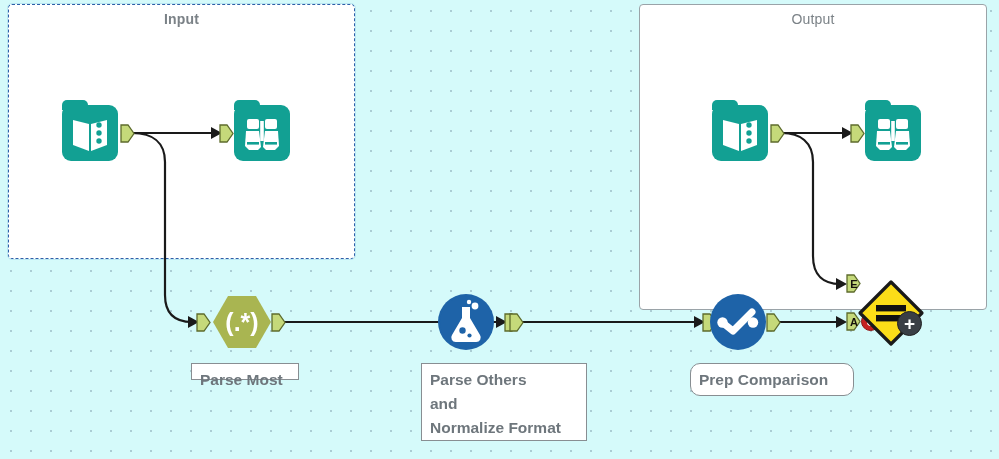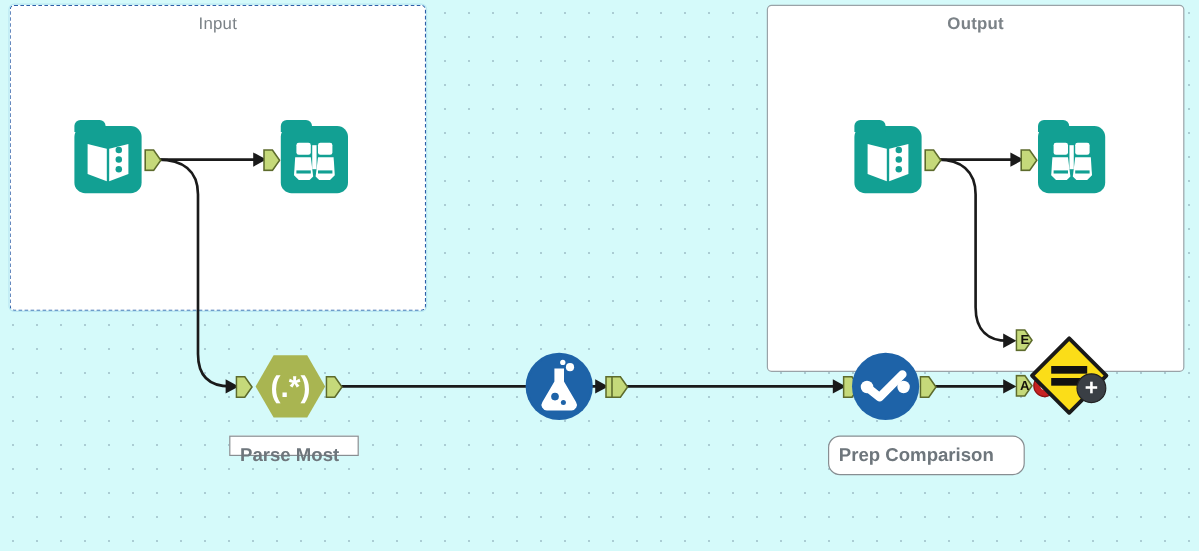--- a/index.html
+++ b/index.html
@@ -15,21 +15,21 @@
       radial-gradient(circle at 1px 1px, rgba(120,150,165,.45) 0.9px, transparent 1.1px);
     background-size:20px 20px;
     background-position:10px 10px;
   }
 
   
   .container{
     position:absolute;background:#ffffff;border-radius:4px;
     box-sizing:border-box;
   }
-  .container.selected{border:1px dashed #2e5fa8;outline:1px solid #b9e7f2;}
+  .container.selected{border:1px dashed #2e5fa8;outline:1px solid #b9e7f2;font-weight:bold;}
   .container.plain{border:1px solid #9aa3a8;}
   .container .c-title{
     position:absolute;top:6px;left:0;right:0;text-align:center;
     font-size:14px;color:#7b8287;letter-spacing:.2px;
   }
 
   
   .tool{position:absolute;}
   .sq{
     width:56px;height:56px;background:#12a093;border-radius:9px;position:relative;
@@ -80,21 +80,21 @@
 </style>
 </head>
 <body>
 
 <div id="canvas">
 
   <div class="container selected" style="left:8px;top:4px;width:347px;height:255px;">
     <div class="c-title">Input</div>
   </div>
 
-  <div class="container plain" style="left:639px;top:4px;width:348px;height:306px;font-weight:bold;">
+  <div class="container plain" style="left:639px;top:4px;width:348px;height:306px;">
     <div class="c-title">Output</div>
   </div>
 
   <svg id="wires">
 
     <path d="M 132 133 L 215 133"></path>
     <polygon class="arrowhead" points="211,127 222,133 211,139"></polygon>
 
     <path d="M 132 133 C 152 133 165 142 165 162 L 165 295 C 165 315 176 322 192 322"></path>
     <polygon class="arrowhead" points="188,316 199,322 188,328"></polygon>
@@ -276,16 +276,19 @@
       </svg>
     </div>
   </div>
 
   <div class="badge-plus" style="left:897px;top:311px;">
     <span>+</span>
   </div>
 
   <div class="comment" style="left:191px;top:363px;width:108px;height:17px;">Parse Most</div>
 
+  <div class="comment" style="left:421px;top:363px;width:166px;height:78px;">Parse Others
+and
+Normalize Format</div>
 
   <div class="comment" style="left:690px;top:363px;width:164px;height:33px;border-radius:10px;">Prep Comparison</div>
 
 </div>
 
 </body></html>

